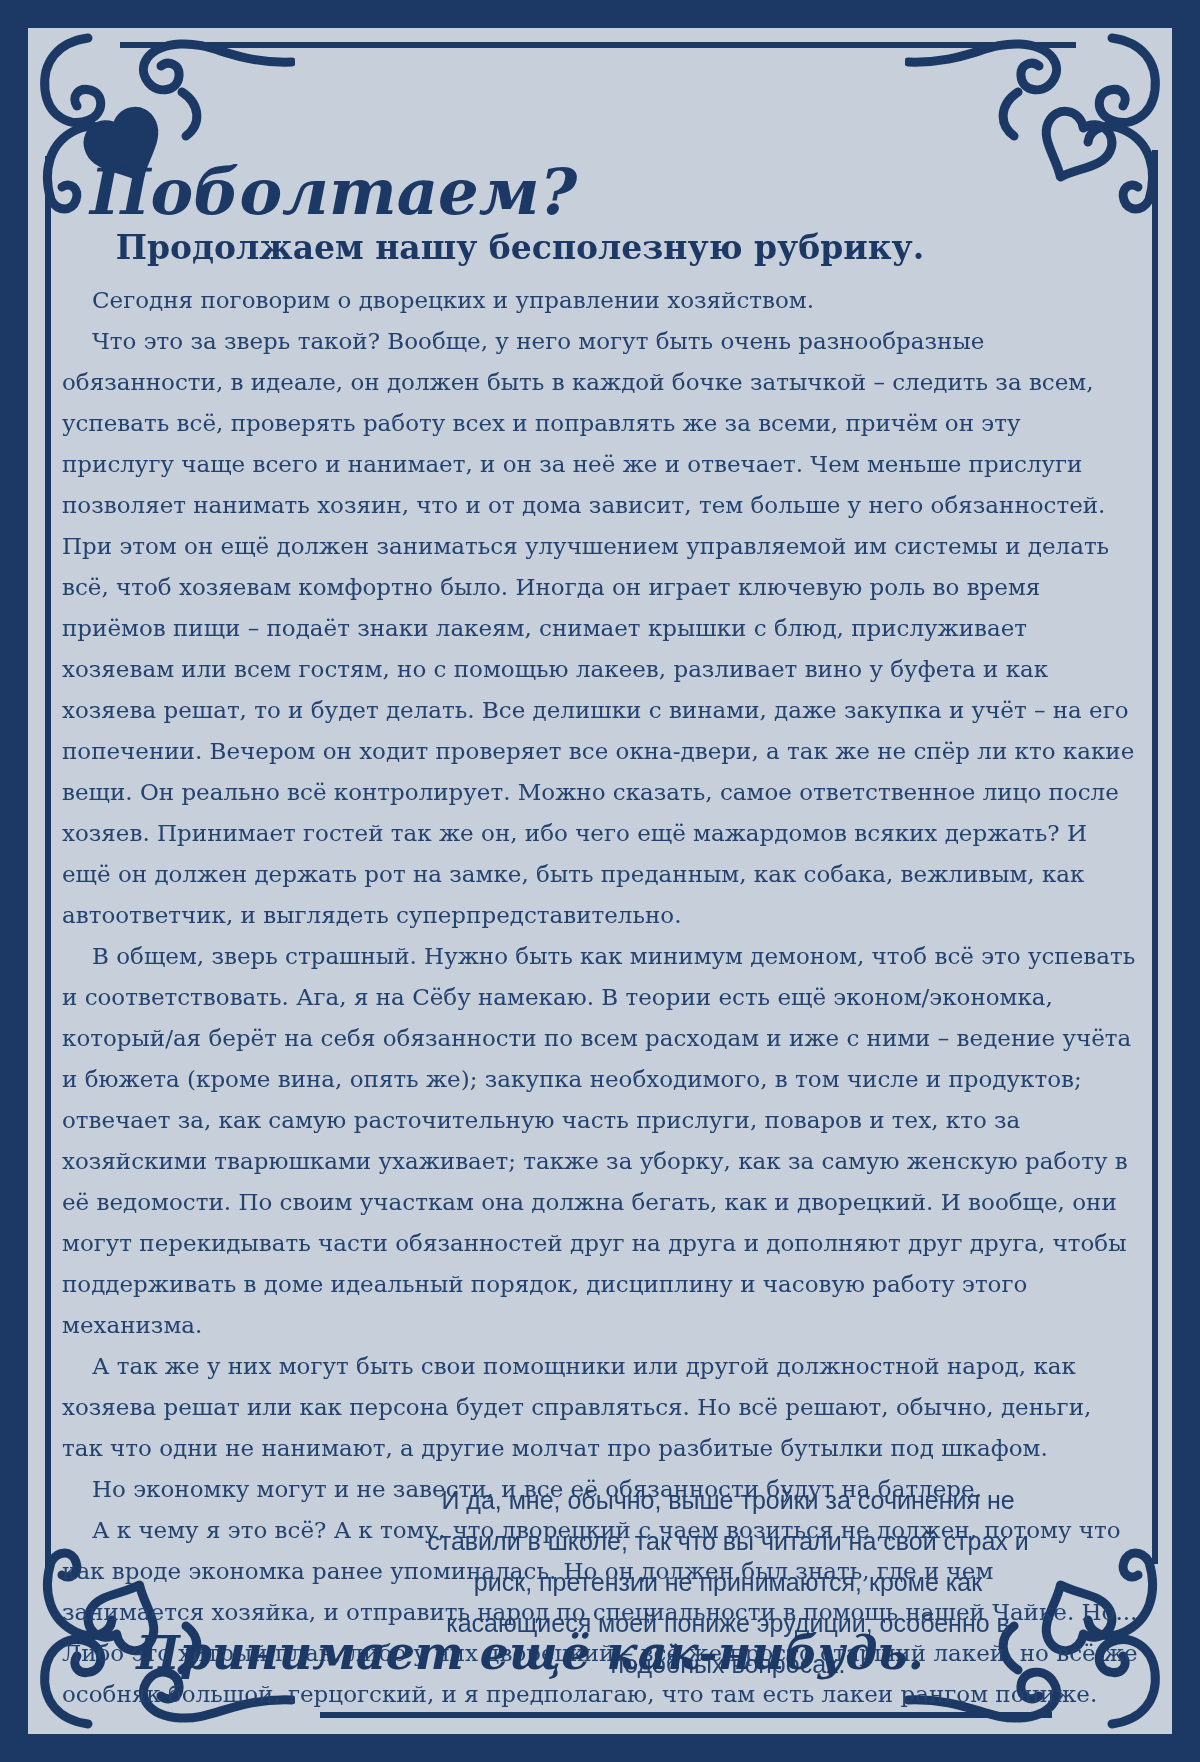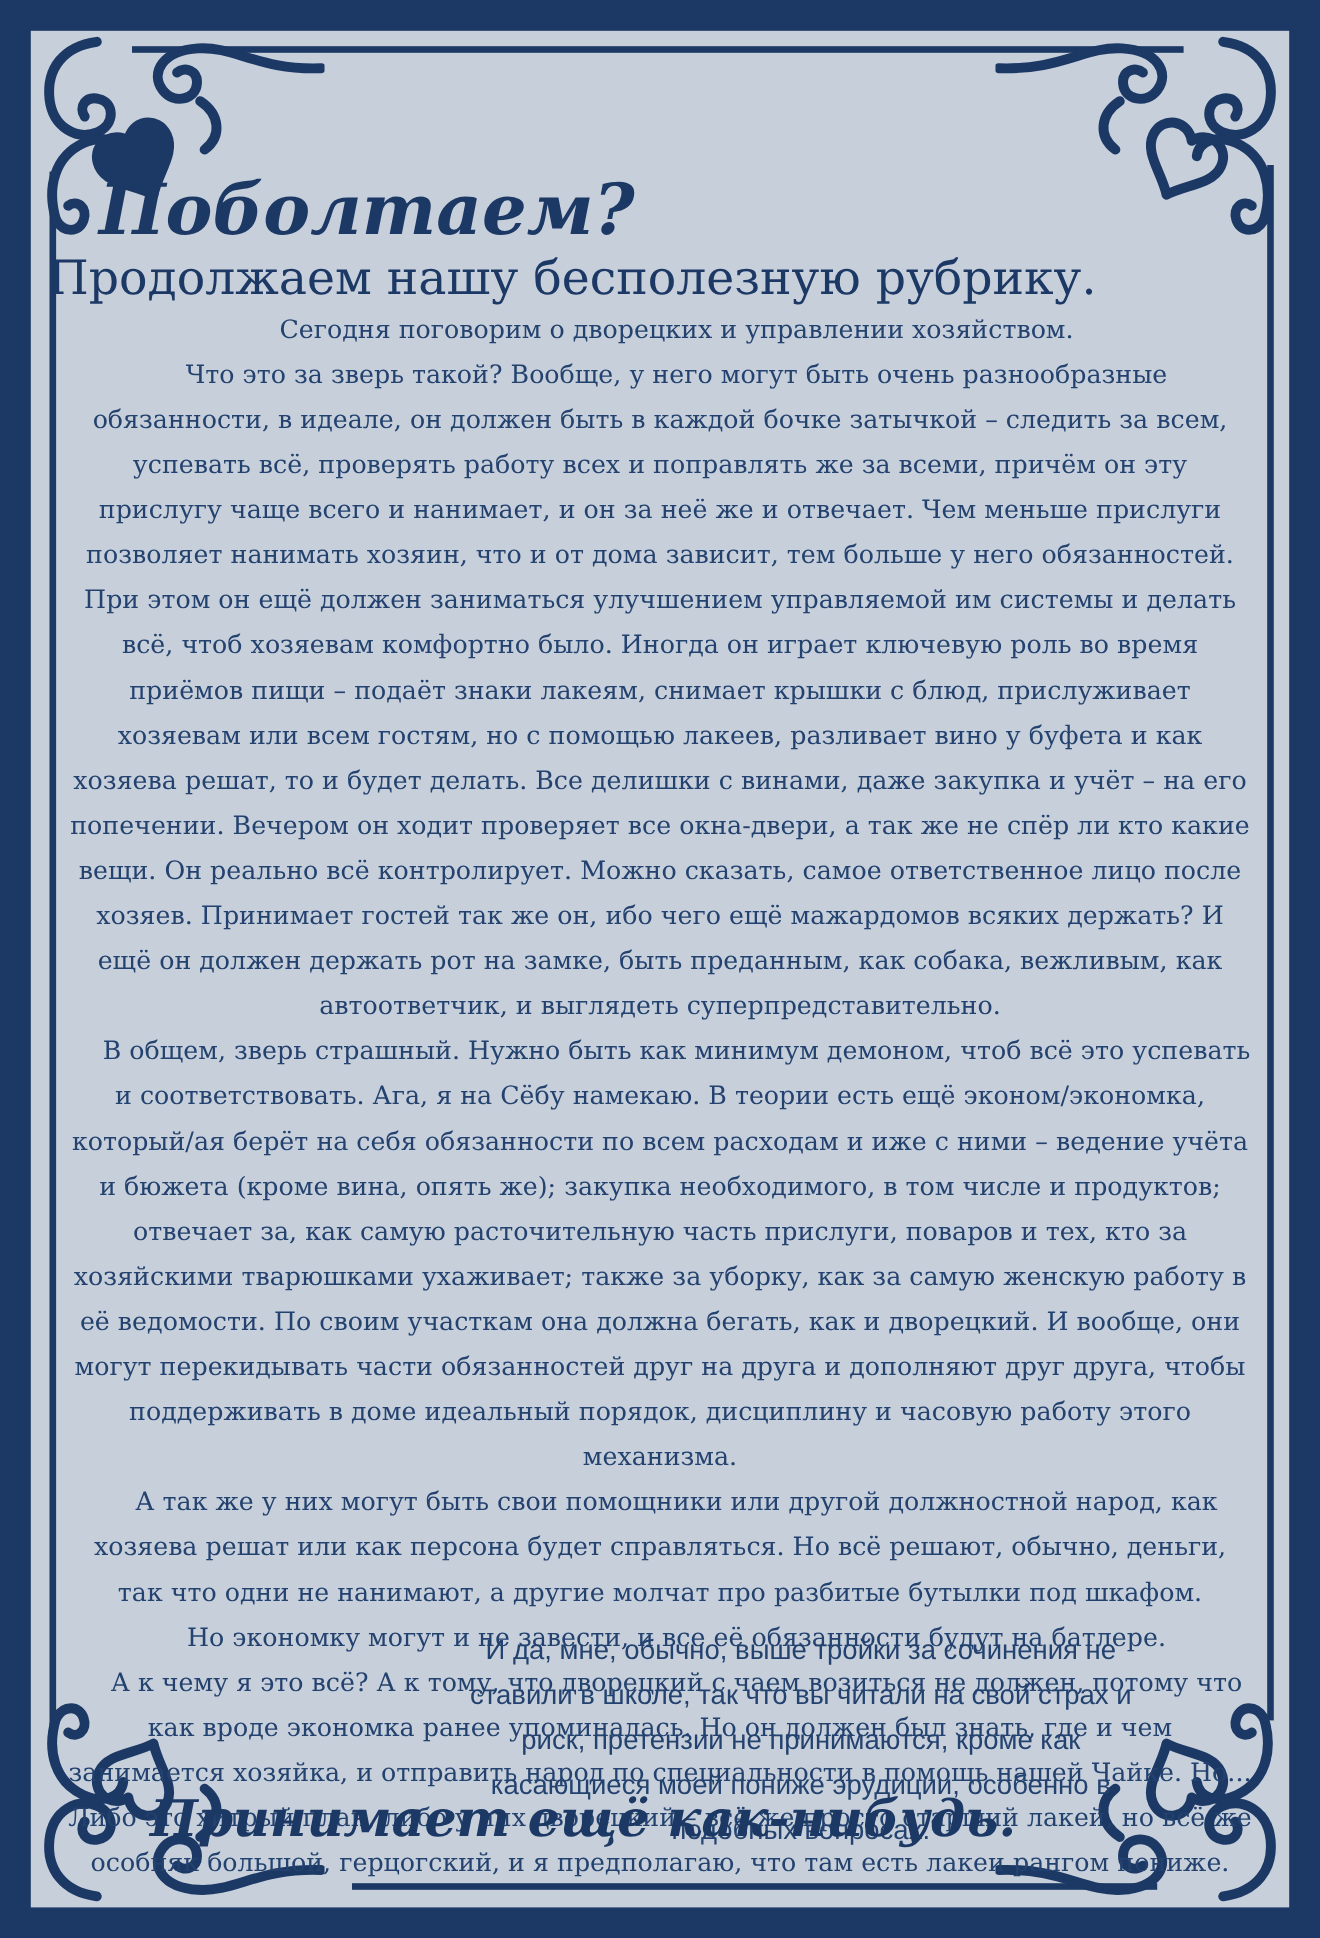--- a/index.html
+++ b/index.html
@@ -54,31 +54,31 @@
     position:absolute;top:126px;left:62px;
     font-family:"DejaVu Serif", serif;
     font-style:italic;font-weight:700;
     font-size:64px;
     color:var(--navy);
   }
   .tagline{
     position:absolute;top:200px;left:0;right:160px;
     text-align:center;
     font-family:"DejaVu Serif", serif;
-    font-weight:400;
-    font-size:43px;
+    font-weight:700;
+    font-size:33px;
     color:var(--navy);
     white-space:nowrap;
   }
   .article{
     position:absolute;top:252px;left:34px;right:34px;
     font-size:23px;line-height:41px;
     color:var(--text);
   }
-  .article p{text-indent:30px;text-align:center;}
+  .article p{text-indent:30px;}
   .closing-note{
     position:absolute;top:1452px;left:372px;width:656px;
     text-align:center;
     font-family:"Liberation Sans", sans-serif;
     font-size:25px;line-height:41px;
     color:var(--text);
   }
   .closing-line{
     position:absolute;top:1598px;left:0;right:0;
     padding-right:140px;

